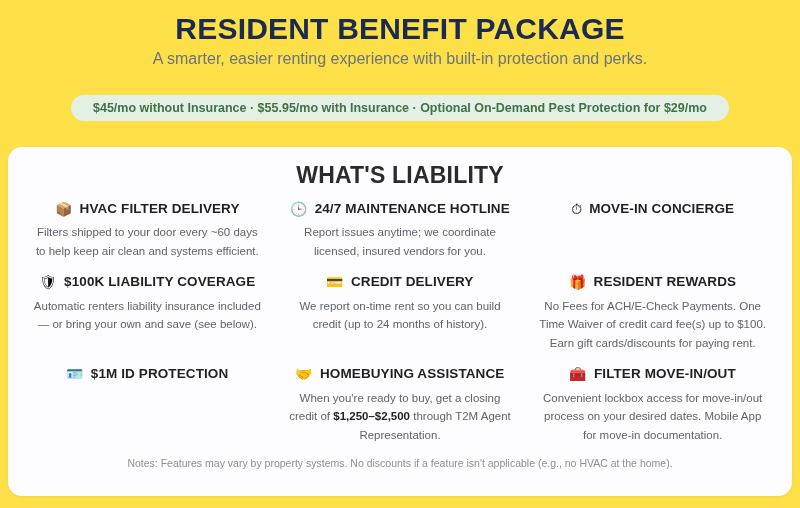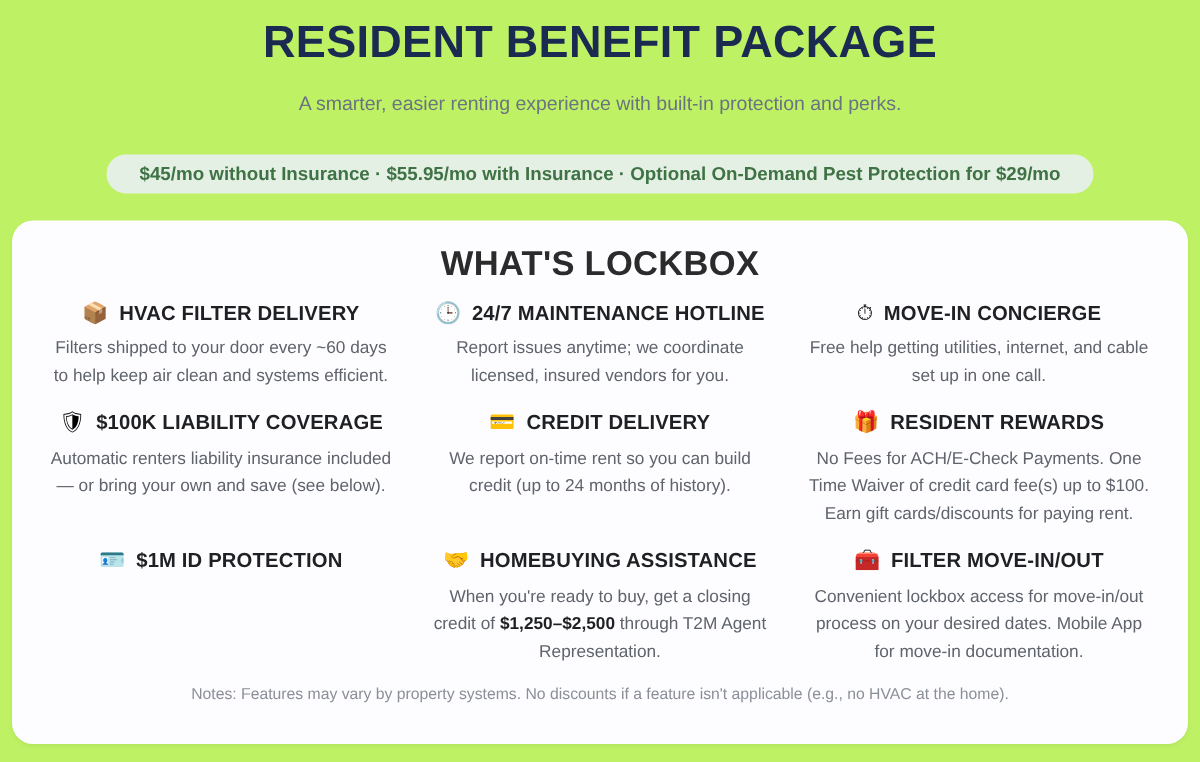--- a/index.html
+++ b/index.html
@@ -13,40 +13,40 @@
   body {
     background: #f3f4f8;
     font-family: "Liberation Sans", sans-serif;
     -webkit-font-smoothing: antialiased;
   }
 
   .page {
     position: relative;
     width: 800px;
     height: 508px;
-    background: #bef264;
+    background: #fde047;
   }
 
   
   .hero {
     padding-top: 10px;
     text-align: center;
   }
 
   .hero-title {
     font-size: 30px;
     font-weight: 700;
     letter-spacing: 0.2px;
     color: #1b2a51;
     line-height: 1.25;
   }
 
   .hero-subtitle {
-    margin-top: 12px;
-    font-size: 13px;
+    margin-top: 0;
+    font-size: 16px;
     color: #6b7280;
     line-height: 1.4;
   }
 
   .pricing-row {
     margin-top: 25px;
     display: flex;
     justify-content: center;
   }
 
@@ -147,21 +147,21 @@
 
   <div class="hero">
     <h1 class="hero-title">RESIDENT BENEFIT PACKAGE</h1>
     <p class="hero-subtitle">A smarter, easier renting experience with built-in protection and perks.</p>
     <div class="pricing-row">
       <span class="pricing-pill">$45/mo without Insurance · $55.95/mo with Insurance · Optional On-Demand Pest Protection for $29/mo</span>
     </div>
   </div>
 
   <div class="card">
-    <h2 class="card-title">WHAT'S LOCKBOX</h2>
+    <h2 class="card-title">WHAT'S LIABILITY</h2>
 
     <div class="feature-grid">
 
       <div class="feature">
         <div class="feature-head">
           <span class="feature-icon">📦</span>
           <span class="feature-title">HVAC FILTER DELIVERY</span>
         </div>
         <p class="feature-desc">Filters shipped to your door every ~60 days to help keep air clean and systems efficient.</p>
       </div>
@@ -172,21 +172,20 @@
           <span class="feature-title">24/7 MAINTENANCE HOTLINE</span>
         </div>
         <p class="feature-desc">Report issues anytime; we coordinate licensed, insured vendors for you.</p>
       </div>
 
       <div class="feature">
         <div class="feature-head">
           <span class="feature-icon">⏱</span>
           <span class="feature-title">MOVE-IN CONCIERGE</span>
         </div>
-        <p class="feature-desc">Free help getting utilities, internet, and cable set up in one call.</p>
       </div>
 
       <div class="feature">
         <div class="feature-head">
           <span class="feature-icon">🛡</span>
           <span class="feature-title">$100K LIABILITY COVERAGE</span>
         </div>
         <p class="feature-desc">Automatic renters liability insurance included — or bring your own and save (see below).</p>
       </div>
 

